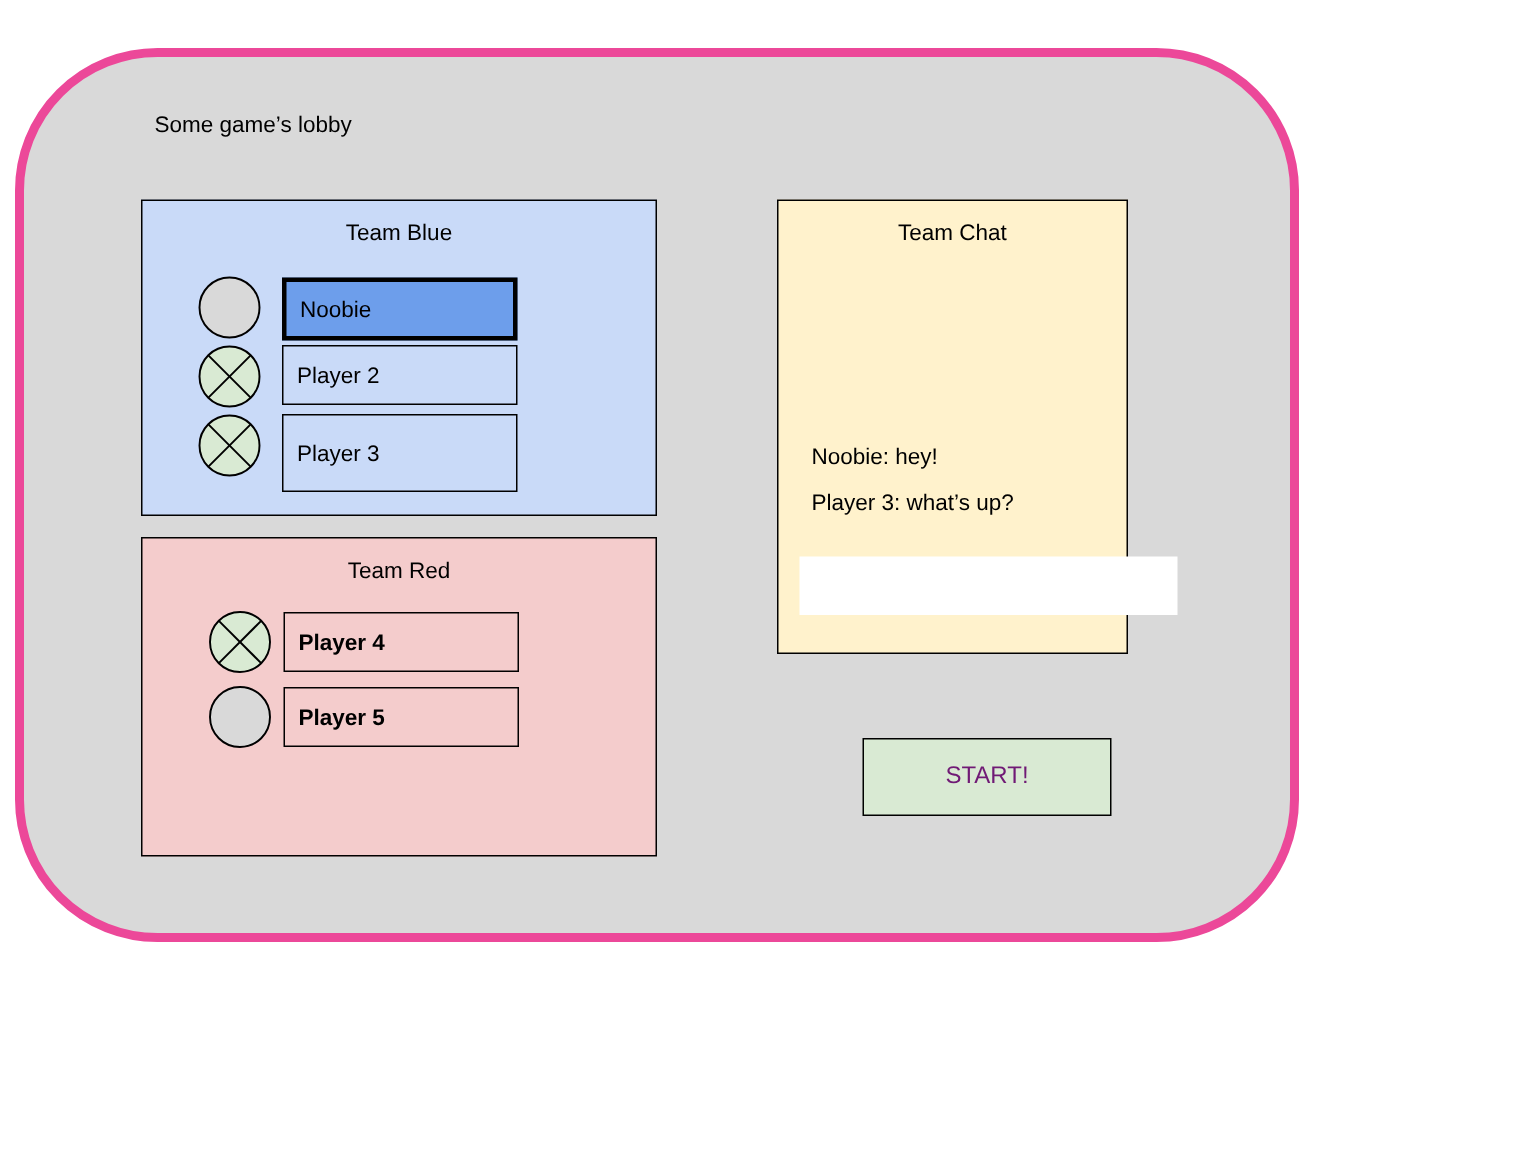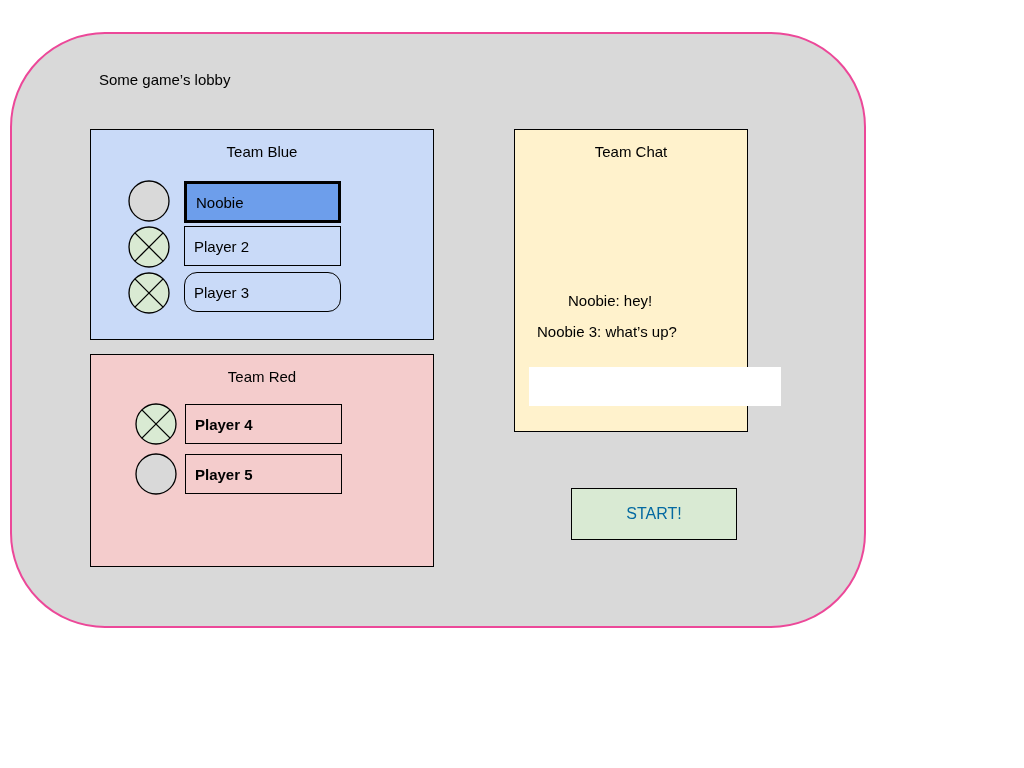--- a/index.html
+++ b/index.html
@@ -3,21 +3,21 @@
 <meta charset="utf-8">
 <style>
   * { box-sizing: border-box; margin: 0; padding: 0; }
   html, body { width: 1024px; height: 768px; background: #ffffff; }
   body { position: relative; font-family: "Liberation Sans", sans-serif; color: #000; }
 
   .lobby {
     position: absolute; left: 10px; top: 32px;
     width: 856px; height: 596px;
     background: #d9d9d9;
-    border: 2px solid #ec4899;
+    border: 6px solid #ec4899;
     border-radius: 95px;
   }
   .lobby-title {
     position: absolute; left: 87px; top: 37px;
     font-size: 15px;
   }
 
   .panel { position: absolute; border: 1px solid #000; }
   .team-blue { left: 78px; top: 95px;  width: 344px; height: 211px; background: #c9daf8; }
   .team-red  { left: 78px; top: 320px; width: 344px; height: 213px; background: #f4cccc; }
@@ -54,21 +54,21 @@
     font-size: 15px; font-family: "Liberation Sans", sans-serif;
     padding: 0 8px;
   }
 
   .start-button {
     position: absolute; left: 559px; top: 454px;
     width: 166px; height: 52px;
     background: #d9ead3; border: 1px solid #000;
     font-size: 16px; font-family: "Liberation Sans", sans-serif;
     display: flex; align-items: center; justify-content: center;
-    cursor: pointer; color: #0369a1;
+    cursor: pointer; color: #701a75;
   }
 </style>
 </head>
 <body>
 
 <div class="lobby">
 
   <div class="lobby-title">Some game’s lobby</div>
 
   <section class="panel team-blue">
@@ -84,21 +84,21 @@
       <line x1="6.9" y1="6.9" x2="35.1" y2="35.1"></line>
       <line x1="35.1" y1="6.9" x2="6.9" y2="35.1"></line>
     </svg>
     <div class="slot" style="left:93px; top:96px; width:157px; height:40px;">Player 2</div>
 
     <svg class="marker crossed" style="left:37px; top:142px;" viewBox="0 0 42 42">
       <circle cx="21" cy="21" r="20"></circle>
       <line x1="6.9" y1="6.9" x2="35.1" y2="35.1"></line>
       <line x1="35.1" y1="6.9" x2="6.9" y2="35.1"></line>
     </svg>
-    <div class="slot" style="left:93px; top:142px; width:157px; height:40px;border-radius:13px;">Player 3</div>
+    <div class="slot" style="left:93px; top:142px; width:157px; height:52px;">Player 3</div>
   </section>
 
   <section class="panel team-red">
     <div class="panel-title">Team Red</div>
 
     <svg class="marker crossed" style="left:44px; top:48px;" viewBox="0 0 42 42">
       <circle cx="21" cy="21" r="20"></circle>
       <line x1="6.9" y1="6.9" x2="35.1" y2="35.1"></line>
       <line x1="35.1" y1="6.9" x2="6.9" y2="35.1"></line>
     </svg>
@@ -106,21 +106,21 @@
 
     <svg class="marker empty" style="left:44px; top:98px;" viewBox="0 0 42 42">
       <circle cx="21" cy="21" r="20"></circle>
     </svg>
     <div class="slot" style="left:94px; top:99px; width:157px; height:40px;">Player 5</div>
   </section>
 
   <section class="panel chat">
     <div class="panel-title">Team Chat</div>
 
-    <div class="chat-msg" style="left:22px; top:162px;margin-left:31px;">Noobie: hey!</div>
-    <div class="chat-msg" style="left:22px; top:193px;">Noobie 3: what’s up?</div>
+    <div class="chat-msg" style="left:22px; top:162px;">Noobie: hey!</div>
+    <div class="chat-msg" style="left:22px; top:193px;">Player 3: what’s up?</div>
 
     <input type="text" class="chat-input" value="" style="">
   </section>
 
   <button class="start-button">START!</button>
 
 </div>
 
 </body></html>

